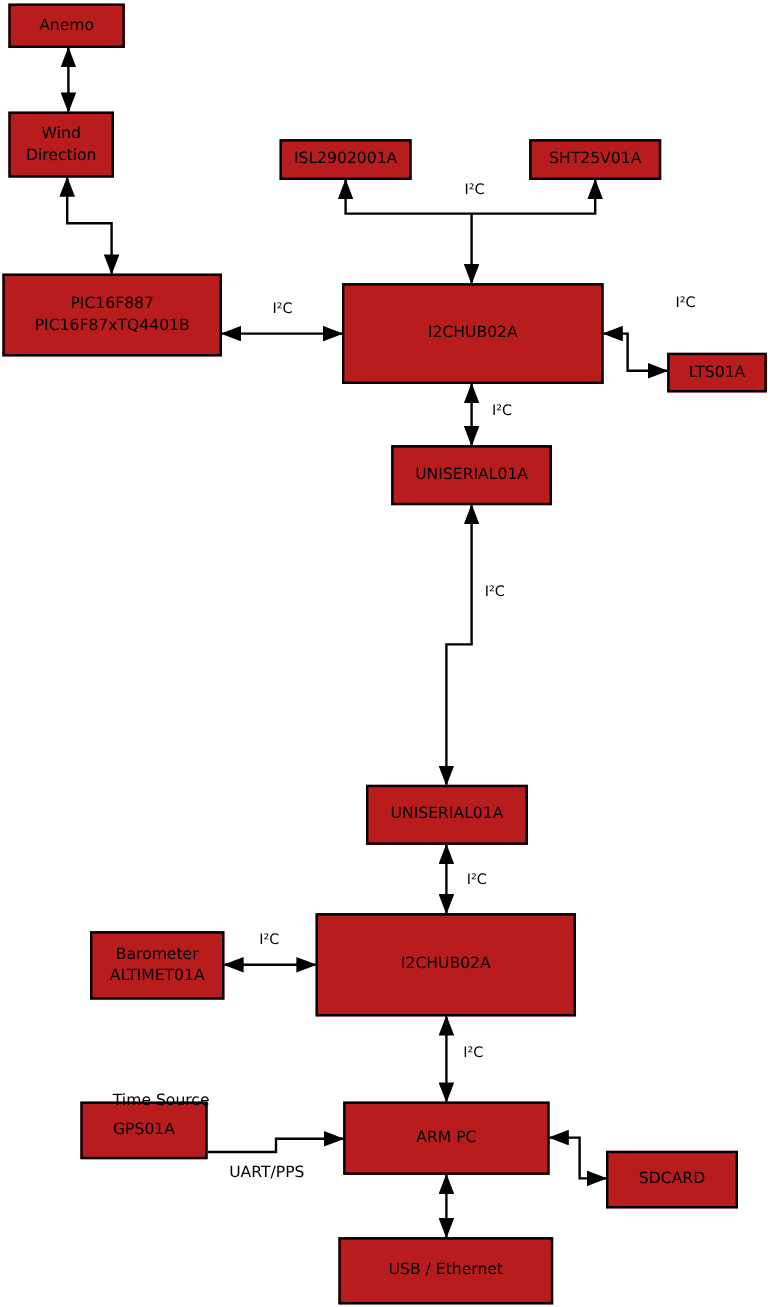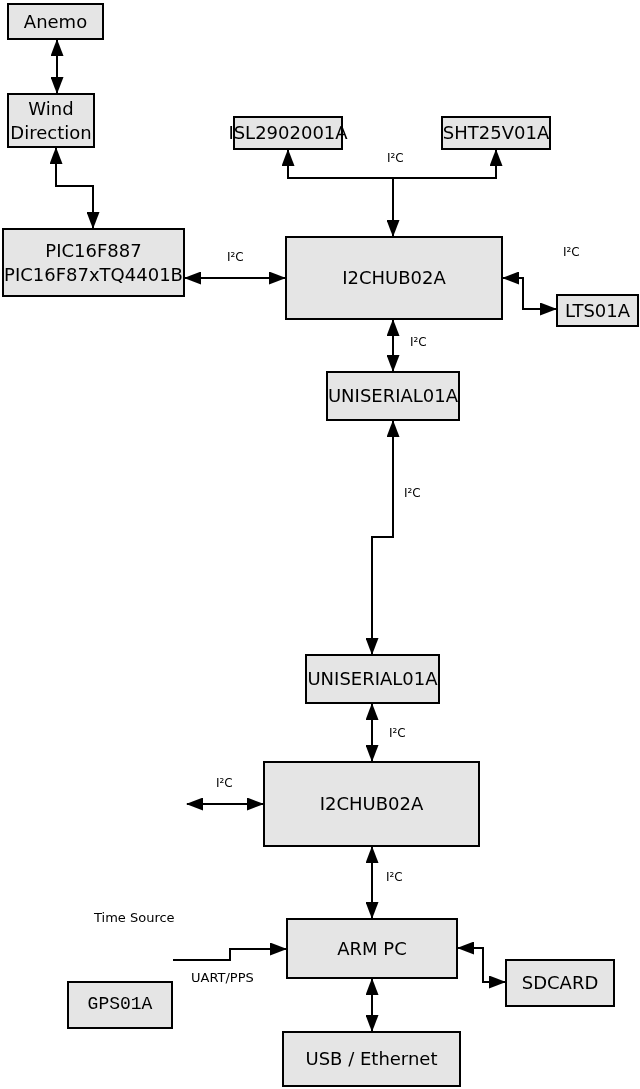--- a/index.html
+++ b/index.html
@@ -16,26 +16,26 @@
     position: absolute;
     left: 0; top: 0;
     width: 640px; height: 1089px;
     pointer-events: none;
   }
   path.edge { fill: none; stroke: #000; stroke-width: 2; }
   .node {
     position: absolute;
     box-sizing: border-box;
     border: 2px solid #000;
-    background: #e5e5e5;
+    background: #b91c1c;
     display: flex;
     align-items: center;
     justify-content: center;
     text-align: center;
-    font-size: 18px;
+    font-size: 13px;
     line-height: 1.32;
     white-space: pre-line;
   }
   .elabel {
     position: absolute;
     font-size: 12px;
     line-height: 14px;
     white-space: nowrap;
   }
   .annotation {
@@ -78,21 +78,23 @@
 Direction</div>
   <div class="node" style="left:2px;   top:228px;  width:183px; height:69px;">PIC16F887
 PIC16F87xTQ4401B</div>
   <div class="node" style="left:233px; top:116px;  width:110px; height:34px;">ISL2902001A</div>
   <div class="node" style="left:441px; top:116px;  width:110px; height:34px;">SHT25V01A</div>
   <div class="node" style="left:285px; top:236px;  width:218px; height:84px;">I2CHUB02A</div>
   <div class="node" style="left:556px; top:294px;  width:83px;  height:33px;">LTS01A</div>
   <div class="node" style="left:326px; top:371px;  width:134px; height:50px;">UNISERIAL01A</div>
   <div class="node" style="left:305px; top:654px;  width:135px; height:50px;">UNISERIAL01A</div>
   <div class="node" style="left:263px; top:761px;  width:217px; height:86px;">I2CHUB02A</div>
-  <div class="node" style="left:67px;  top:981px;  width:106px; height:48px;font-family:Liberation Mono, monospace;">GPS01A</div>
+  <div class="node" style="left:75px;  top:776px;  width:112px; height:57px;">Barometer
+ALTIMET01A</div>
+  <div class="node" style="left:67px;  top:918px;  width:106px; height:48px;">GPS01A</div>
   <div class="node" style="left:286px; top:918px;  width:172px; height:61px;">ARM PC</div>
   <div class="node" style="left:505px; top:959px;  width:110px; height:48px;">SDCARD</div>
   <div class="node" style="left:282px; top:1031px; width:179px; height:56px;">USB / Ethernet</div>
 
   <div class="elabel" style="left:387px; top:151px;">I²C</div>
   <div class="elabel" style="left:227px; top:250px;">I²C</div>
   <div class="elabel" style="left:563px; top:245px;">I²C</div>
   <div class="elabel" style="left:410px; top:335px;">I²C</div>
   <div class="elabel" style="left:404px; top:486px;">I²C</div>
   <div class="elabel" style="left:389px; top:726px;">I²C</div>

